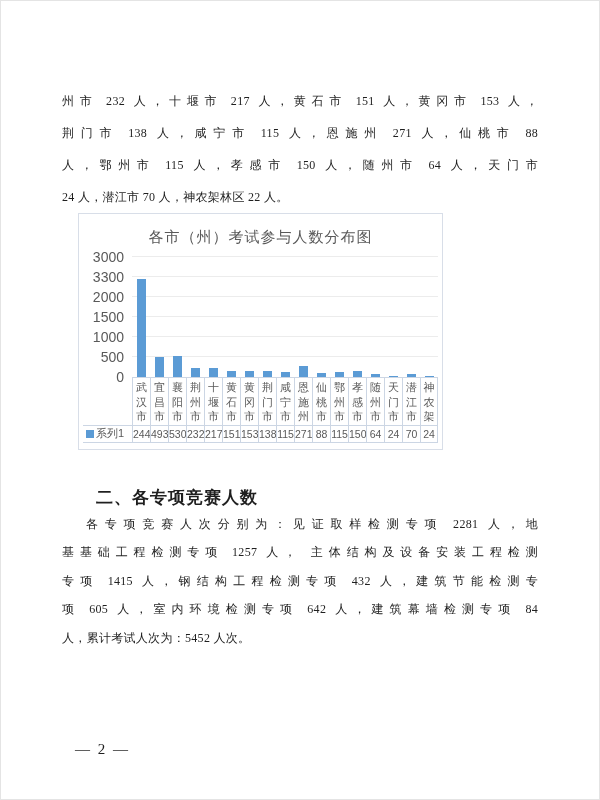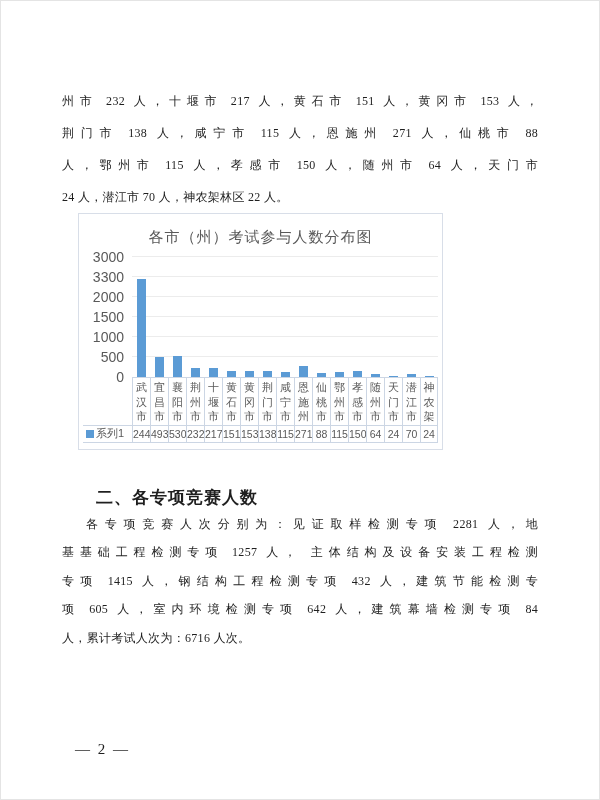--- a/index.html
+++ b/index.html
@@ -252,19 +252,19 @@
         </div>
     </div>
 
     <div class="section-heading">二、各专项竞赛人数</div>
 
     <div class="para para2">
         <div class="jline">各专项竞赛人次分别为：见证取样检测专项 2281 人，地</div>
         <div class="jline">基基础工程检测专项 1257 人， 主体结构及设备安装工程检测</div>
         <div class="jline">专项 1415 人，钢结构工程检测专项 432 人，建筑节能检测专</div>
         <div class="jline">项 605 人，室内环境检测专项 642 人，建筑幕墙检测专项 84</div>
-        <div class="jline">人，累计考试人次为：6716 人次。</div>
+        <div class="jline">人，累计考试人次为：5452 人次。</div>
       </div>
 
   </div>
 
   <div class="page-number">— 2 —</div>
 </div>
 
 </body></html>

